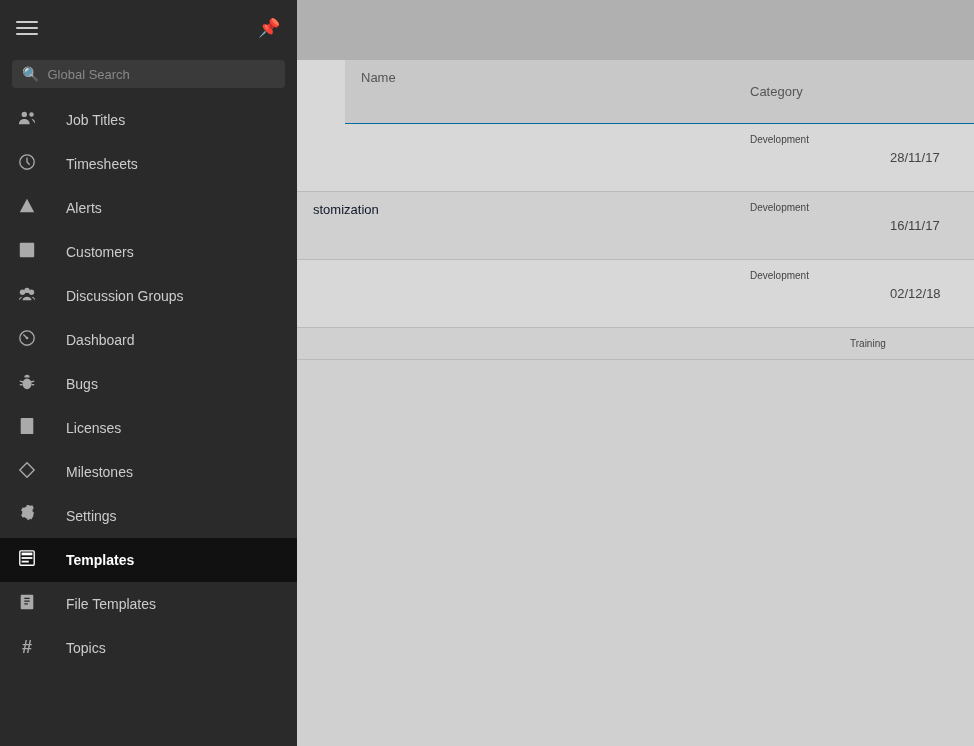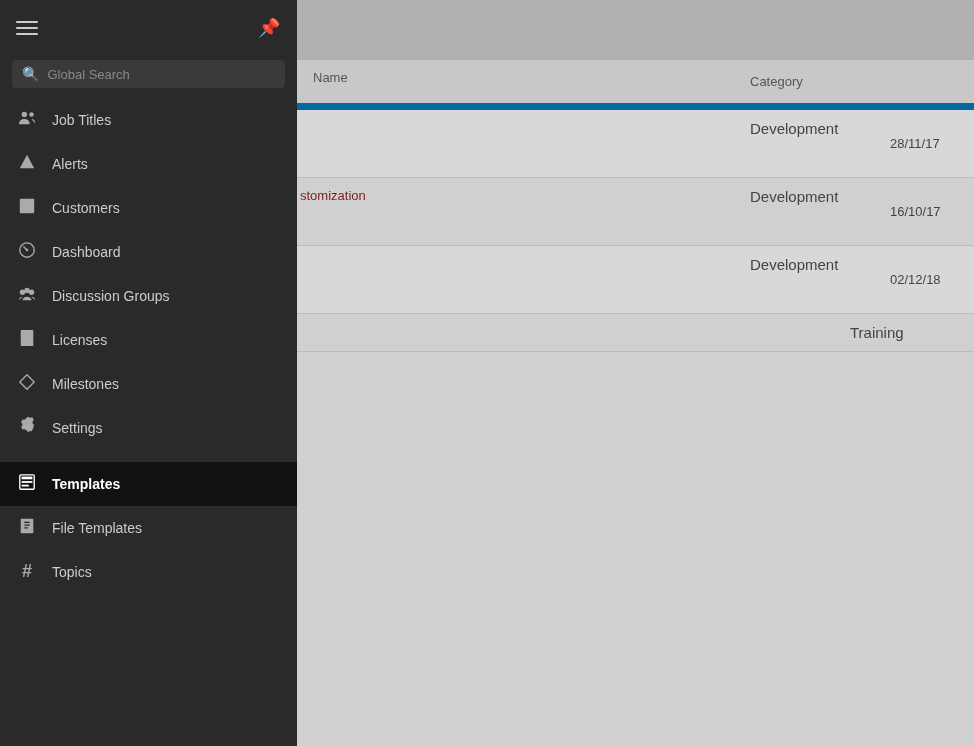--- a/index.html
+++ b/index.html
@@ -65,28 +65,28 @@
       outline: none;
       color: #c4b5fd;
       font-size: 13px;
       width: 100%;
     }
     .search-input::placeholder { color: #888; }
 
     .nav-item {
       display: flex;
       align-items: center;
-      gap: 14px;
+      gap: 28px;
       padding: 11px 16px;
       color: #ccc;
       cursor: pointer;
       font-size: 14px;
       transition: background 0.15s;
     }
-    .nav-item.active { background: #111; color: #fff; font-weight: 600; margin-top: 12px; }
+    .nav-item.active { background: #111; color: #fff; font-weight: 600; }
 
     .nav-icon {
       width: 22px;
       text-align: center;
       font-size: 16px;
       color: #aaa;
       flex-shrink: 0;
     }
     .nav-item.active .nav-icon { color: #fff; }
 
@@ -109,33 +109,34 @@
 
     
     .table-area {
       background: #d8d8d8;
       margin-top: 20px;
     }
 
     .table-header-row {
       display: flex;
       background: #c8c8c8;
-      border-bottom: 7px solid #0369a1;
+      border-bottom: 1px solid #0369a1;
+      margin-left: 48px;
     }
 
     .col-name {
       flex: 1;
       padding: 10px 16px;
       font-size: 13px;
       color: #555;
       font-weight: 500;
     }
     .col-category {
       width: 140px;
-      padding: 14px 16px;
+      padding: 24px 16px;
       font-size: 13px;
       color: #555;
       font-weight: 500;
     }
     .col-date {
       width: 100px;
       padding: 10px 16px;
       font-size: 13px;
       color: #555;
       font-weight: 500;
@@ -143,28 +144,28 @@
 
     .table-row {
       display: flex;
       border-bottom: 1px solid #bbb;
       background: #d8d8d8;
     }
     .table-row:nth-child(even) { background: #d0d0d0; }
 
     .cell-name {
       flex: 1;
-      padding: 10px 3px;
-      font-size: 13px;
-      color: #7f1d1d;
+      padding: 10px 16px;
+      font-size: 13px;
+      color: #0f172a;
     }
     .cell-category {
       width: 140px;
       padding: 10px 16px;
-      font-size: 15px;
+      font-size: 10px;
       color: #444;
     }
     .cell-date {
       width: 100px;
       padding: 26px 16px;
       font-size: 13px;
       color: #444;
     }
 
     
@@ -196,50 +197,68 @@
       <div class="nav-item">
         <span class="nav-icon"><svg viewBox="0 0 20 20" width="18" height="18" fill="#aaa">
             <circle cx="7" cy="6" r="3"></circle>
             <path d="M1 17c0-4 3-6 6-6s6 2 6 6"></path>
             <circle cx="15" cy="6" r="2.5"></circle>
             <path d="M15 11c2.5 0 4 1.5 4 5"></path>
           </svg></span>
         <span class="nav-label">Job Titles</span>
       </div>
       <div class="nav-item">
+        <span class="nav-icon"><svg viewBox="0 0 20 20" width="18" height="18" fill="none" stroke="#aaa" stroke-width="1.5">
+            <circle cx="10" cy="10" r="8"></circle>
+            <path d="M10 5v5l3 3"></path>
+          </svg></span>
+        <span class="nav-label">Timesheets</span>
+      </div>
+      <div class="nav-item">
         <span class="nav-icon"><svg viewBox="0 0 20 20" width="18" height="18" fill="#aaa">
             <path d="M10 2L2 17h16L10 2zm0 4v5m0 2v2"></path>
           </svg></span>
         <span class="nav-label">Alerts</span>
       </div>
       <div class="nav-item">
         <span class="nav-icon"><svg viewBox="0 0 20 20" width="18" height="18" fill="#aaa">
             <rect x="2" y="2" width="16" height="16" rx="1"></rect>
             <rect x="5" y="6" width="10" height="2"></rect>
             <rect x="5" y="10" width="10" height="2"></rect>
             <rect x="5" y="14" width="6" height="2"></rect>
           </svg></span>
         <span class="nav-label">Customers</span>
       </div>
       <div class="nav-item">
         <span class="nav-icon"><svg viewBox="0 0 20 20" width="18" height="18" fill="#aaa">
-            <circle cx="10" cy="10" r="8" fill="none" stroke="#aaa" stroke-width="1.5"></circle>
-            <path d="M10 10L6 6" stroke="#aaa" stroke-width="1.5"></path>
-            <circle cx="10" cy="10" r="1.5"></circle>
-          </svg></span>
-        <span class="nav-label">Dashboard</span>
-      </div>
-      <div class="nav-item">
-        <span class="nav-icon"><svg viewBox="0 0 20 20" width="18" height="18" fill="#aaa">
             <circle cx="5" cy="8" r="3"></circle>
             <circle cx="10" cy="6" r="3"></circle>
             <circle cx="15" cy="8" r="3"></circle>
             <path d="M1 17c0-3 2-4 4-4M19 17c0-3-2-4-4-4M10 13c2.5 0 5 1.5 5 4H5c0-2.5 2.5-4 5-4z"></path>
           </svg></span>
         <span class="nav-label">Discussion Groups</span>
+      </div>
+      <div class="nav-item">
+        <span class="nav-icon"><svg viewBox="0 0 20 20" width="18" height="18" fill="#aaa">
+            <circle cx="10" cy="10" r="8" fill="none" stroke="#aaa" stroke-width="1.5"></circle>
+            <path d="M10 10L6 6" stroke="#aaa" stroke-width="1.5"></path>
+            <circle cx="10" cy="10" r="1.5"></circle>
+          </svg></span>
+        <span class="nav-label">Dashboard</span>
+      </div>
+      <div class="nav-item">
+        <span class="nav-icon"><svg viewBox="0 0 20 20" width="18" height="18" fill="#aaa">
+            <ellipse cx="10" cy="12" rx="5" ry="6"></ellipse>
+            <path d="M7 5a3 3 0 016 0"></path>
+            <line x1="2" y1="9" x2="6" y2="10" stroke="#aaa" stroke-width="1.5"></line>
+            <line x1="18" y1="9" x2="14" y2="10" stroke="#aaa" stroke-width="1.5"></line>
+            <line x1="2" y1="13" x2="5" y2="13" stroke="#aaa" stroke-width="1.5"></line>
+            <line x1="18" y1="13" x2="15" y2="13" stroke="#aaa" stroke-width="1.5"></line>
+          </svg></span>
+        <span class="nav-label">Bugs</span>
       </div>
       <div class="nav-item">
         <span class="nav-icon"><svg viewBox="0 0 20 20" width="18" height="18" fill="#aaa">
             <rect x="3" y="1" width="14" height="18" rx="1"></rect>
             <rect x="6" y="6" width="8" height="1.5"></rect>
             <rect x="6" y="9" width="8" height="1.5"></rect>
             <rect x="6" y="12" width="5" height="1.5"></rect>
           </svg></span>
         <span class="nav-label">Licenses</span>
       </div>
@@ -289,21 +308,21 @@
       </div>
       <div id="table-rows-container">
           <div class="table-row">
             <div class="cell-name"></div>
             <div class="cell-category">Development</div>
             <div class="cell-date">28/11/17</div>
           </div>
           <div class="table-row">
             <div class="cell-name">stomization</div>
             <div class="cell-category">Development</div>
-            <div class="cell-date">16/10/17</div>
+            <div class="cell-date">16/11/17</div>
           </div>
           <div class="table-row">
             <div class="cell-name"></div>
             <div class="cell-category">Development</div>
             <div class="cell-date">02/12/18</div>
           </div>
           <div class="table-row">
             <div class="cell-name"></div>
             <div class="cell-category">Training</div>
           </div>

